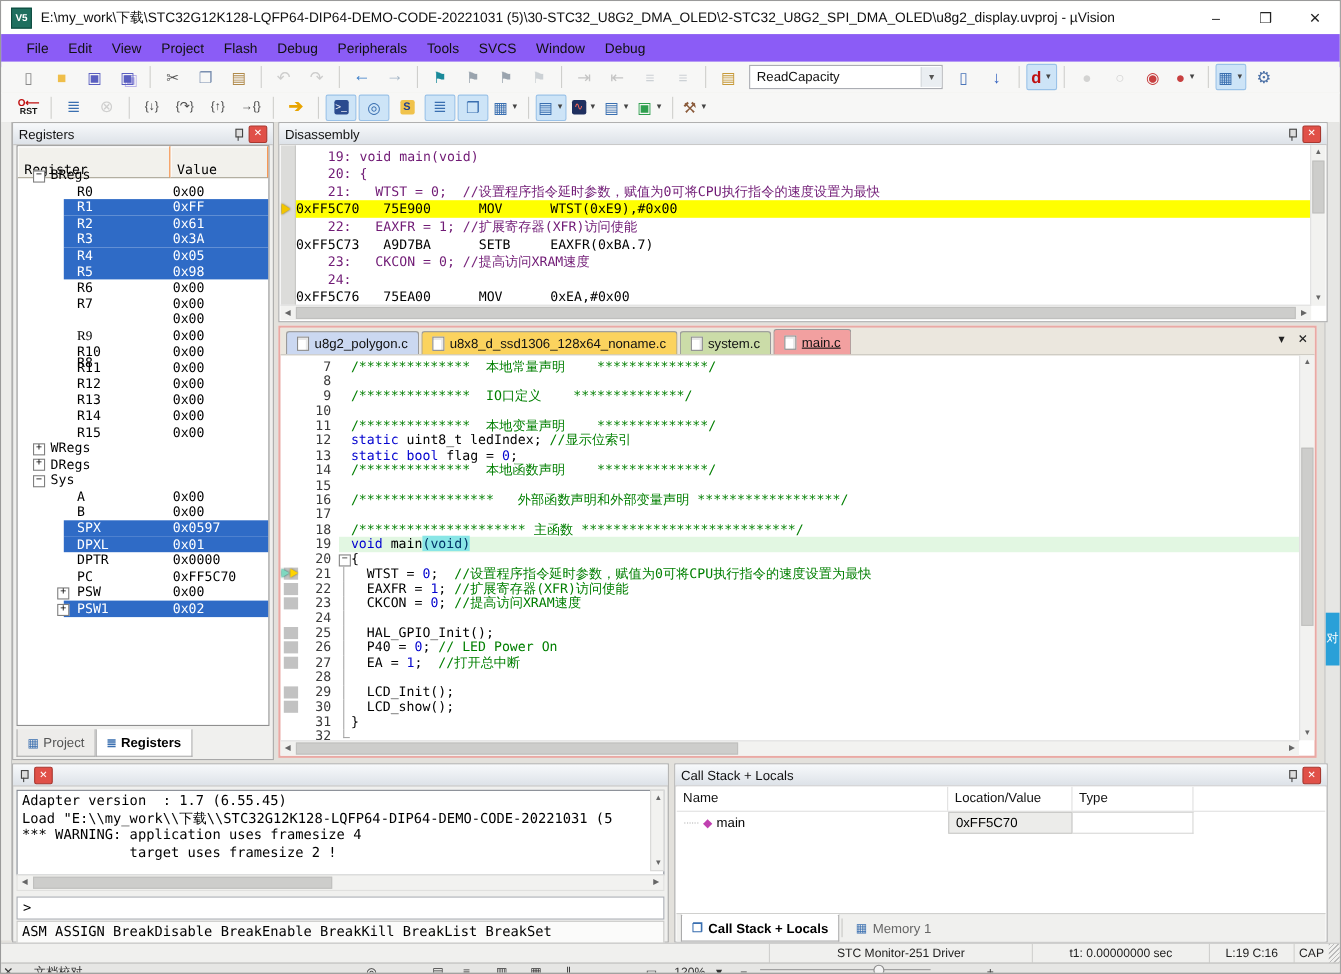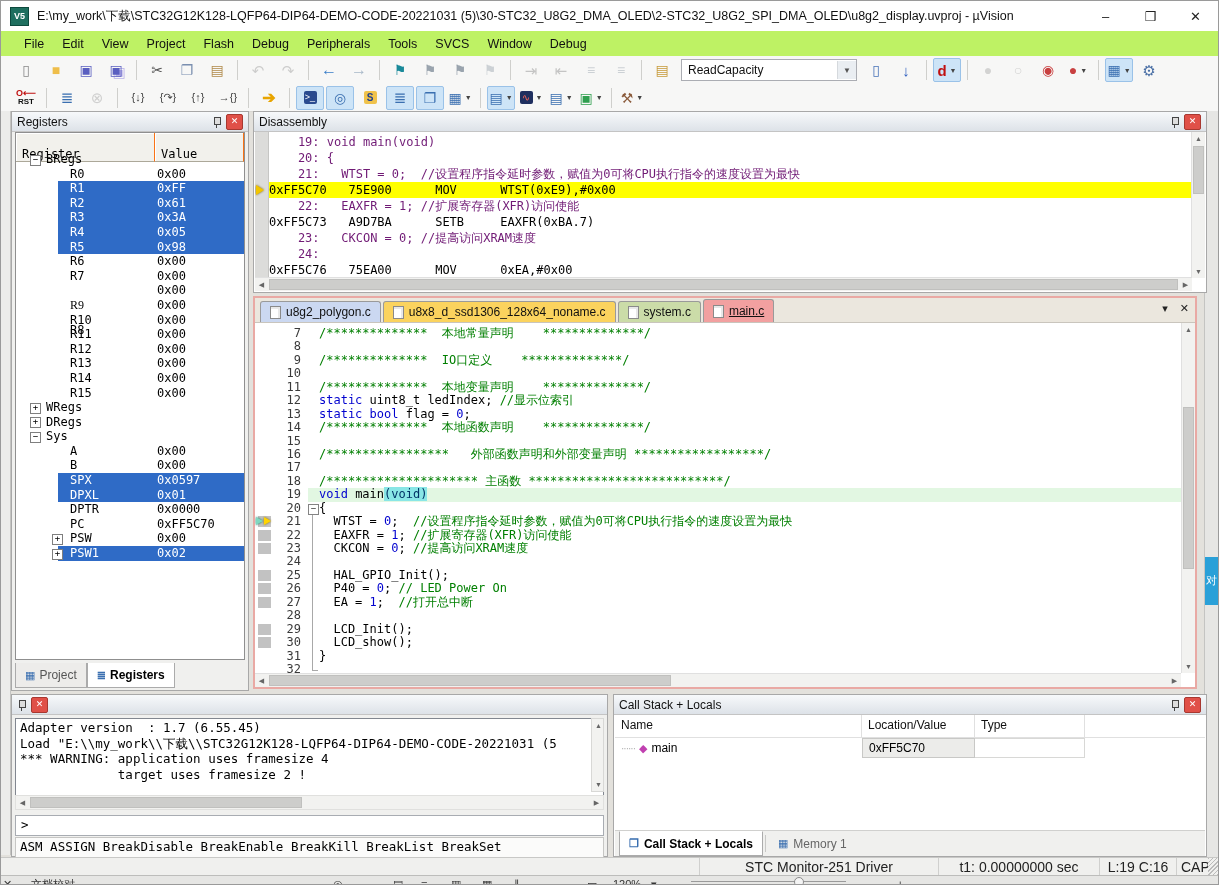--- a/index.html
+++ b/index.html
@@ -3,21 +3,21 @@
 <meta charset="utf-8">
 <style>
   html,body{margin:0;padding:0;background:#777;}
   .window{position:relative;width:1219px;height:885px;background:#E3E1DC;font-family:"Liberation Sans",sans-serif;overflow:hidden;border:1px solid #9a9a9a;box-sizing:border-box;}
   
   .titlebar{position:absolute;top:0;left:0;right:0;height:30px;background:#fff;display:flex;align-items:center;padding-left:9px;}
   .app-logo{width:17px;height:17px;background:#1F6F5F;border:1px solid #0d4a3e;color:#fff;font-size:9px;font-weight:bold;display:flex;align-items:center;justify-content:center;}
   .title-text{font-size:12.5px;color:#111;margin-left:8px;flex:1;white-space:nowrap;overflow:hidden;}
   .win-controls{display:flex;height:100%;}
   .win-btn{width:45px;height:100%;display:flex;align-items:center;justify-content:center;font-size:13px;color:#222;}
-  .menubar{position:absolute;top:30px;left:0;right:0;height:25px;background:#bef264;display:flex;align-items:center;padding-left:14px;border-bottom:5px solid #8b5cf6;}
+  .menubar{position:absolute;top:30px;left:0;right:0;height:25px;background:#8b5cf6;display:flex;align-items:center;padding-left:14px;border-bottom:5px solid #8b5cf6;}
   .menu-item{padding:3px 9px;font-size:12.5px;color:#111;}
   
   .tb{position:absolute;left:0;right:0;display:flex;align-items:center;padding-left:10px;background:#F7F7F6;}
   .tb1{top:55px;height:28px;border-bottom:1px solid #EDEDEC;}
   .tb2{top:83px;height:27px;border-bottom:1px solid #D8D6D2;}
   .tbi{min-width:24px;height:22px;display:flex;align-items:center;justify-content:center;font-size:14px;margin:0 1px;border:1px solid transparent;border-radius:2px;position:relative;padding:0 1px;}
   .tbi.toggled{background:#CDE4F7;border-color:#9AC2E8;}
   .tbi.disabled{opacity:.45;}
   .tbi .glyph{line-height:1;white-space:nowrap;}
   .tbi .glyph.boxed{min-width:13px;height:13px;display:inline-flex;align-items:center;justify-content:center;border-radius:2px;}
@@ -112,21 +112,21 @@
   .cs-dots{color:#b0b0b0;font-size:10px;letter-spacing:-1px;}
   .diamond{color:#C040B0;font-size:11px;}
   .cs-loc{background:#ECECEA;border:1px solid #C8C8C6;}
   .cs-type{border:1px solid #D8D8D6;border-left:none;}
   .cs-tabs{position:absolute;left:1px;right:1px;bottom:0;height:25px;background:#F0F0EE;border-top:1px solid #D0D0CE;display:flex;align-items:stretch;padding-left:4px;}
   .cstab{display:flex;align-items:center;gap:5px;padding:0 9px;font-size:12px;color:#666;border:1px solid transparent;}
   .cstab.active{background:#fff;border-color:#ABABAB;border-top-color:#fff;color:#000;font-weight:bold;}
   .cstab .ticon{font-size:11px;color:#3A6FB0;}
   .cstab-sep{width:1px;background:#C8C8C6;margin:4px 2px;}
   
-  #statusbar{position:absolute;left:0;right:0;top:856px;height:18px;background:#F0F0EE;border-top:1px solid #C8C8C6;display:flex;align-items:center;font-size:14px;color:#222;}
+  #statusbar{position:absolute;left:0;right:0;top:856px;height:18px;background:#F0F0EE;border-top:1px solid #C8C8C6;display:flex;align-items:center;font-size:11px;color:#222;}
   .sb-spacer{flex:1;}
   .sb-sec{border-left:1px solid #D0D0CE;height:100%;display:flex;align-items:center;justify-content:center;white-space:nowrap;overflow:hidden;}
   .sb-grip{width:10px;height:100%;background:repeating-linear-gradient(135deg,#bbb 0 1px,transparent 1px 3px);}
   #bg-strip{position:absolute;left:0;right:0;top:874px;height:11px;background:#E6E6E4;border-top:1px solid #BDBDBB;overflow:hidden;font-size:11px;color:#333;}
   .strip-item{position:absolute;top:1px;white-space:nowrap;line-height:14px;}
   .strip-slider{position:absolute;top:5px;height:1px;background:#9a9a9a;}
   .strip-knob{position:absolute;top:1px;width:8px;height:8px;border:1px solid #8a8a8a;border-radius:50%;background:#f4f4f4;}
   #left-sliver{position:absolute;left:0;top:110px;width:9px;bottom:29px;background:#ECECEA;border-right:1px solid #C4C4C2;}
   #right-sliver{position:absolute;right:0;top:110px;width:13px;height:746px;background:#E6E6E4;border-left:1px solid #C4C4C2;overflow:hidden;}
   .sliver-frag{position:absolute;left:0;right:0;top:446px;height:48px;background:#2AA0D8;color:#fff;font-size:11px;text-align:center;padding-top:16px;box-sizing:border-box;}

